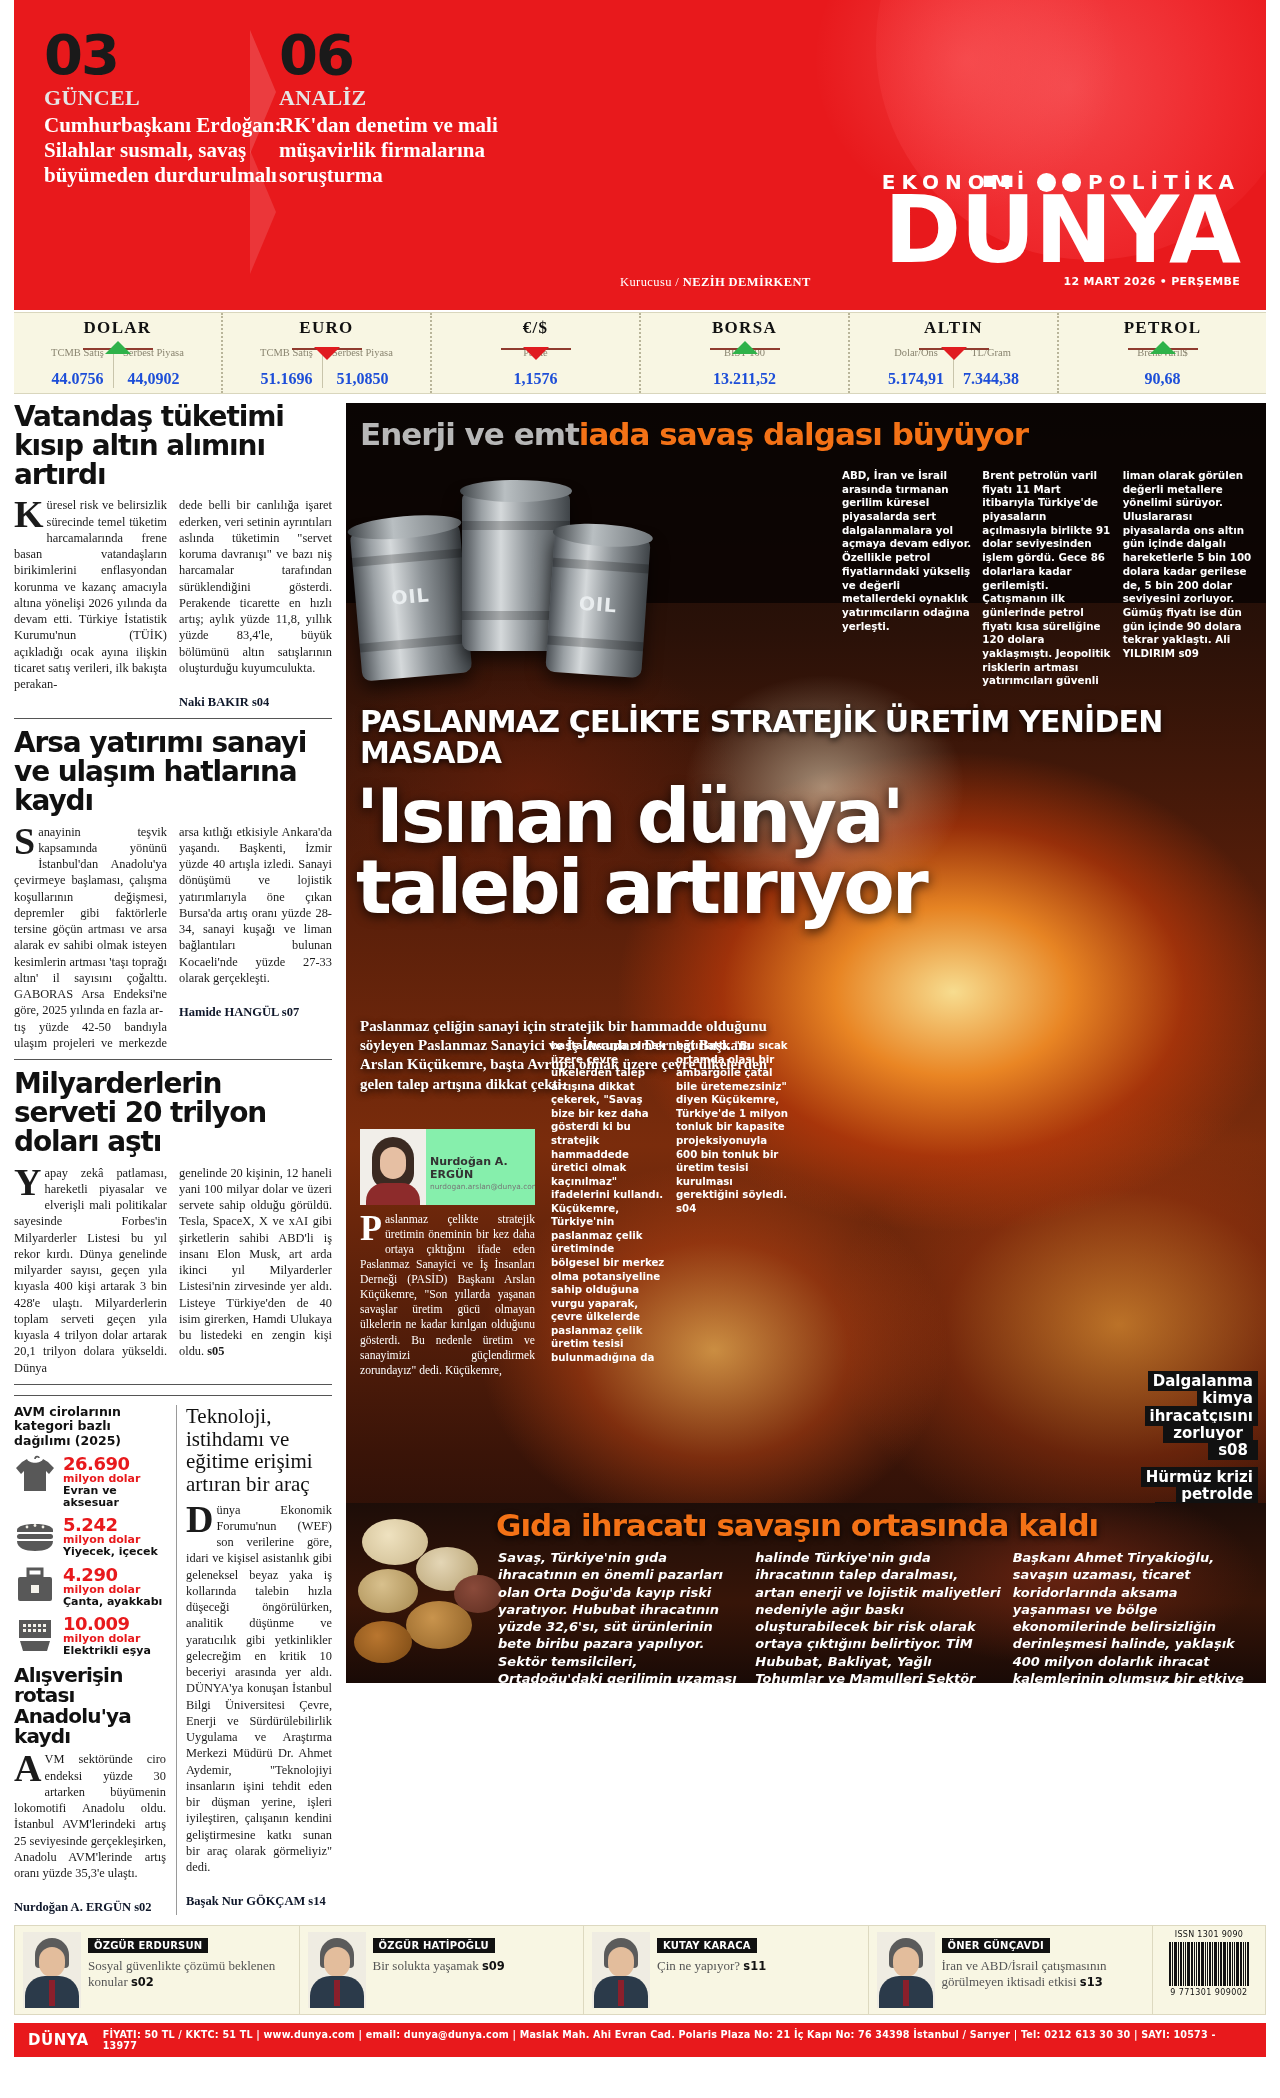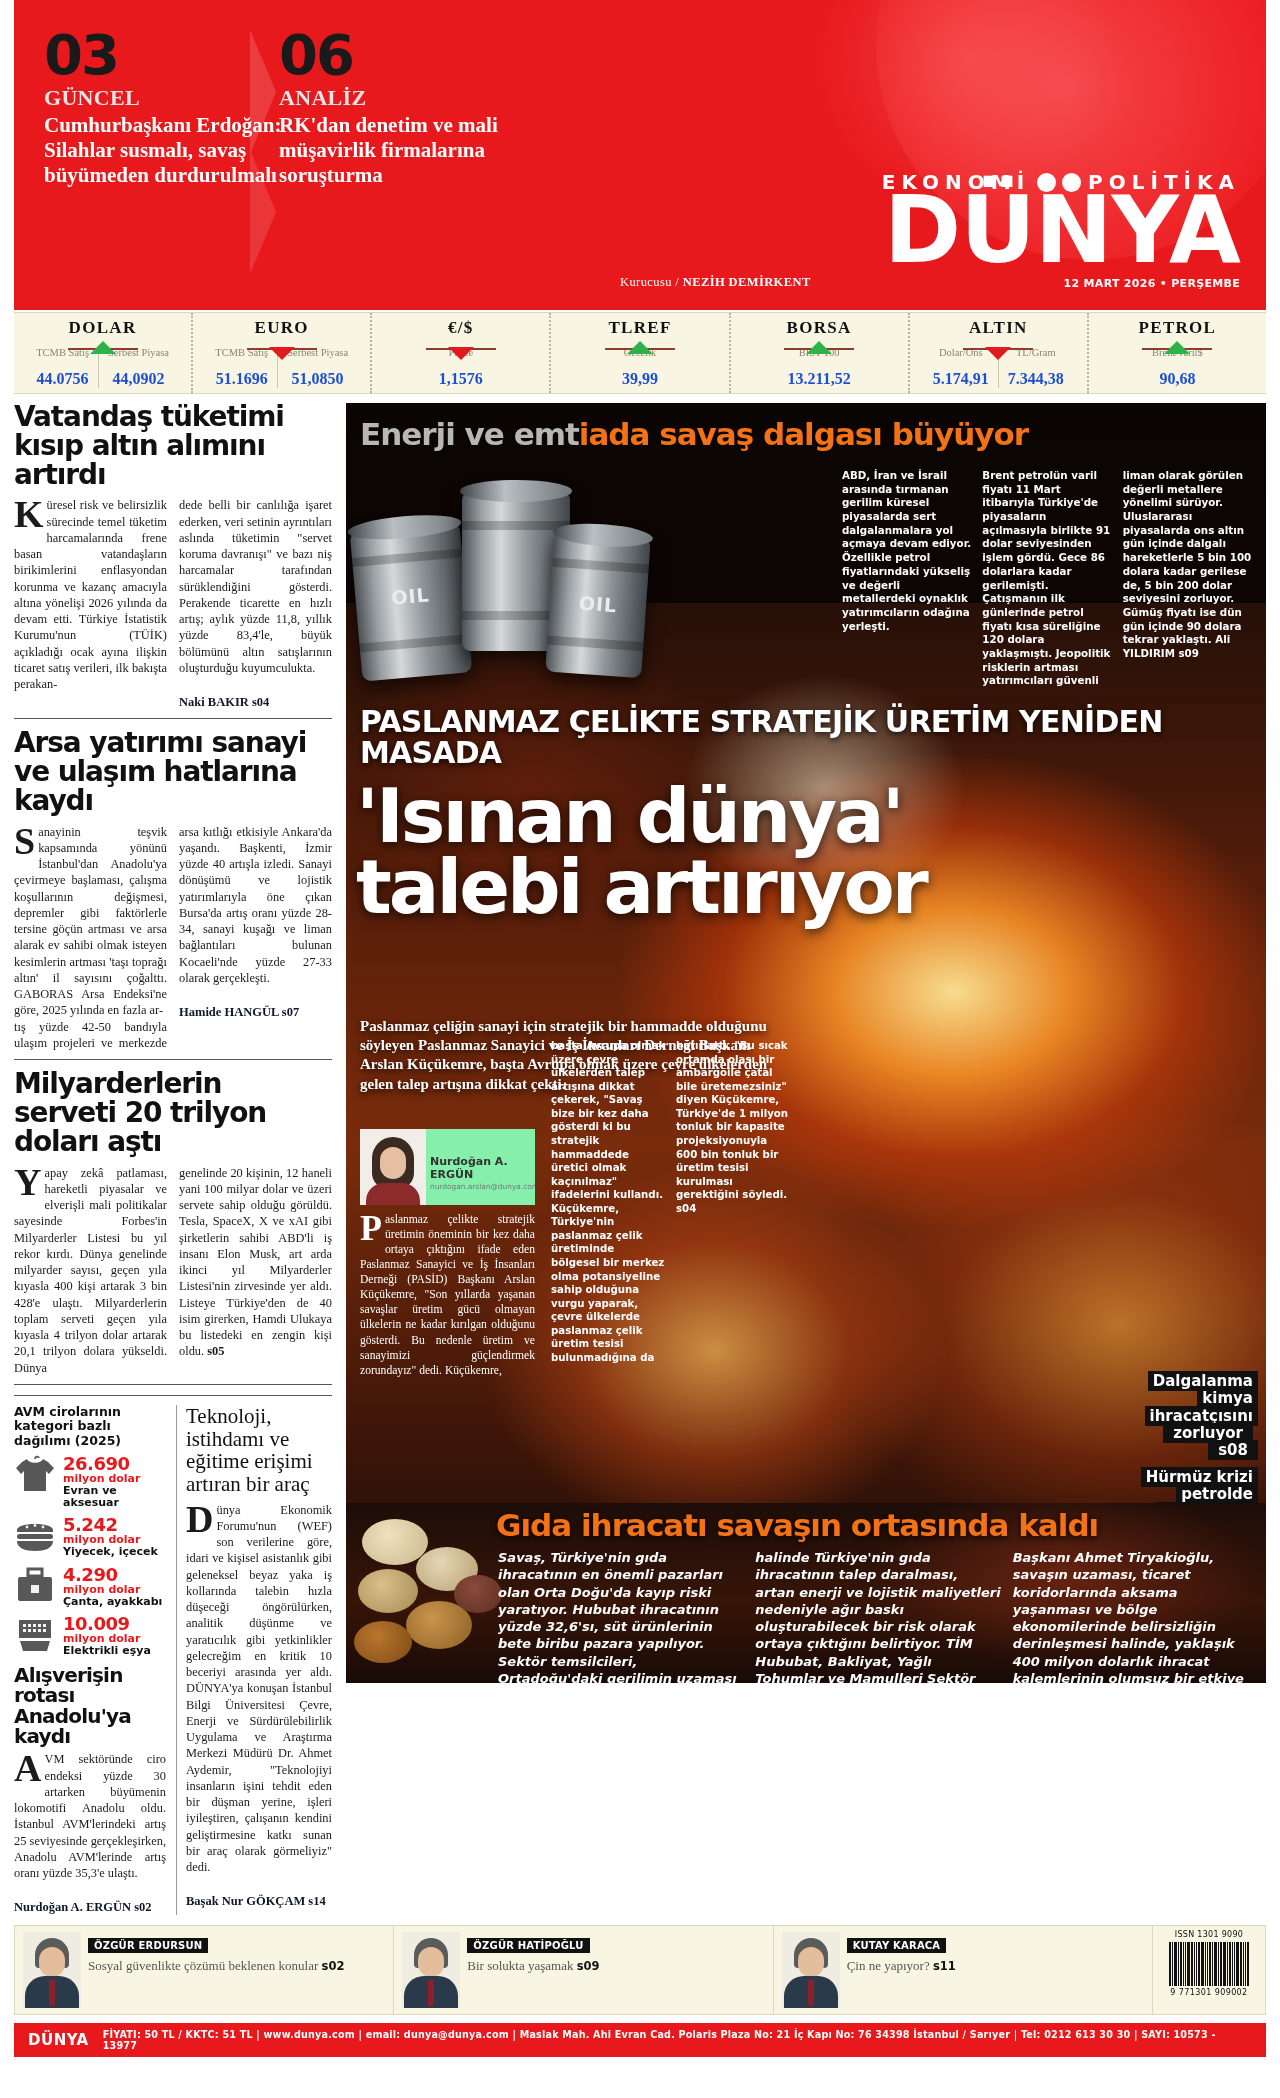--- a/index.html
+++ b/index.html
@@ -23,21 +23,21 @@
   .arrow2{position:absolute;left:236px;top:150px;width:0;height:0;border-left:26px solid rgba(255,255,255,.13);
      border-top:62px solid transparent;border-bottom:62px solid transparent;}
 
   .masthead{position:absolute;right:26px;top:170px;text-align:right;width:620px;}
   .mh-top{font-family:"DejaVu Sans",sans-serif;font-weight:bold;font-size:20px;letter-spacing:6px;color:#fff;
       display:flex;align-items:center;justify-content:flex-end;gap:7px;white-space:nowrap;}
   .mh-dots{display:flex;gap:6px;}
   .mh-dots i{width:19px;height:19px;border-radius:50%;background:#fff;display:block;}
   .mh-logo{font-family:"DejaVu Sans",sans-serif;font-weight:bold;font-size:93px;line-height:.82;color:#fff;
       letter-spacing:-1px;margin-top:-2px;}
-  .mh-sub{display:flex;justify-content:space-between;align-items:flex-end;margin-top:7px;}
+  .mh-sub{display:flex;justify-content:space-between;margin-top:7px;}
   .mh-founder{font-family:"Liberation Serif",serif;font-size:12.5px;color:#fff;letter-spacing:.4px;}
   .mh-founder b{font-weight:bold;}
   .mh-date{font-family:"DejaVu Sans",sans-serif;font-size:11px;font-weight:bold;color:#fff;letter-spacing:.3px;}
 
   
   .ticker{height:82px;background:#f8f6e3;border-top:1px solid #d9d6bd;border-bottom:1px solid #d9d6bd;
      display:flex;align-items:stretch;margin-top:2px;}
   .tk{flex:1;display:flex;flex-direction:column;align-items:center;justify-content:center;
      border-right:2px dotted #b9b59a;padding:5px 2px;}
   .tk:last-child{border-right:none;}
@@ -269,33 +269,20 @@
     <div class="tk">
       <div class="t-name">€/$</div>
       <div class="t-tri down">
           <div class="bar"></div>
           <div class="tri"></div>
         </div>
       <div class="t-cols">
           <div class="t-col">
             <div class="t-lbl">Parite</div>
             <div class="t-val">1,1576</div>
-          </div>
-        </div>
-    </div>
-    <div class="tk">
-      <div class="t-name">TLREF</div>
-      <div class="t-tri up">
-          <div class="bar"></div>
-          <div class="tri"></div>
-        </div>
-      <div class="t-cols">
-          <div class="t-col">
-            <div class="t-lbl">Gecelik</div>
-            <div class="t-val">39,99</div>
           </div>
         </div>
     </div>
     <div class="tk">
       <div class="t-name">BORSA</div>
       <div class="t-tri up">
           <div class="bar"></div>
           <div class="tri"></div>
         </div>
       <div class="t-cols">
@@ -579,20 +566,31 @@
       <div class="headshot">
           <div class="hr"></div>
           <div class="fc2"></div>
           <div class="sh"></div>
         </div>
       <div class="info">
         <div class="nametag">KUTAY KARACA</div>
         <div class="ln"><span>Çin ne yapıyor?</span> <b>s11</b></div>
       </div>
     </div>
+    <div class="colm">
+      <div class="headshot">
+          <div class="hr"></div>
+          <div class="fc2"></div>
+          <div class="sh"></div>
+        </div>
+      <div class="info">
+        <div class="nametag">ÖNER GÜNÇAVDI</div>
+        <div class="ln"><span>İran ve ABD/İsrail çatışmasının görülmeyen iktisadi etkisi</span> <b>s13</b></div>
+      </div>
+    </div>
     <div class="barcodebox">
       <div class="issn">ISSN 1301 9090</div>
       <div class="bars">
         <i class="w2"></i>
           <i></i>
           <i class="w3"></i>
           <i></i>
           <i class="w2"></i>
           <i></i>
           <i></i>

